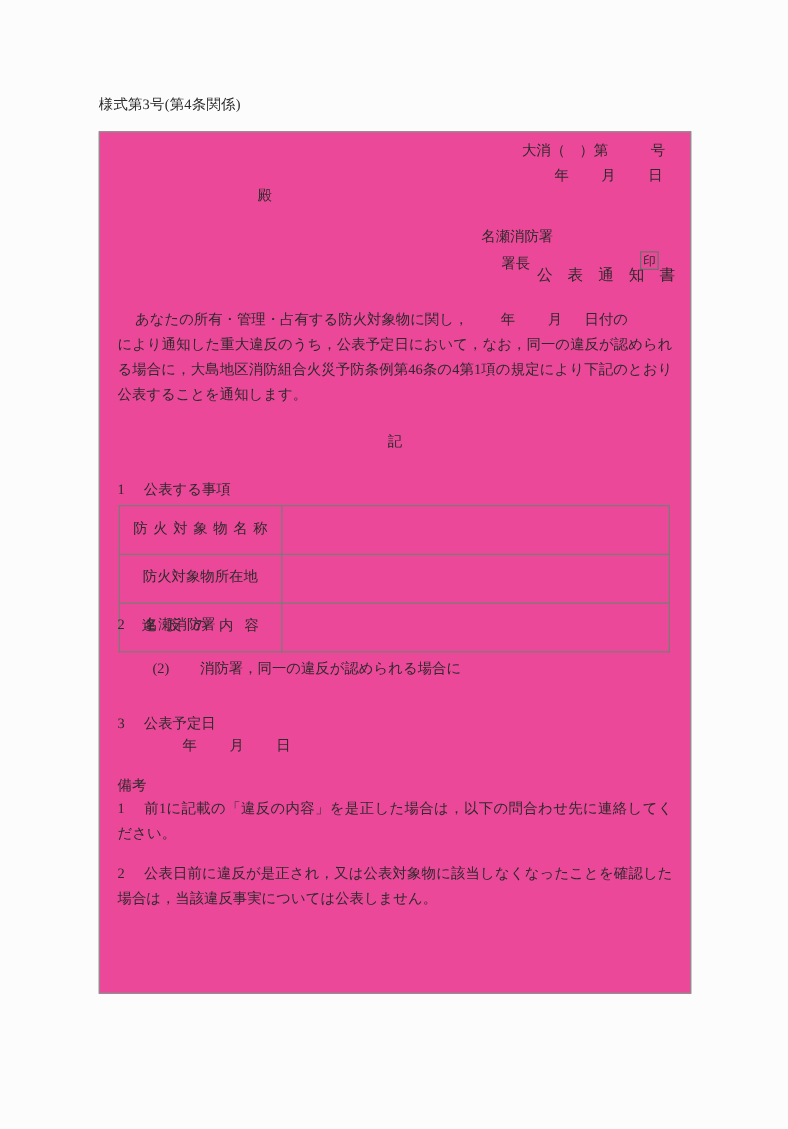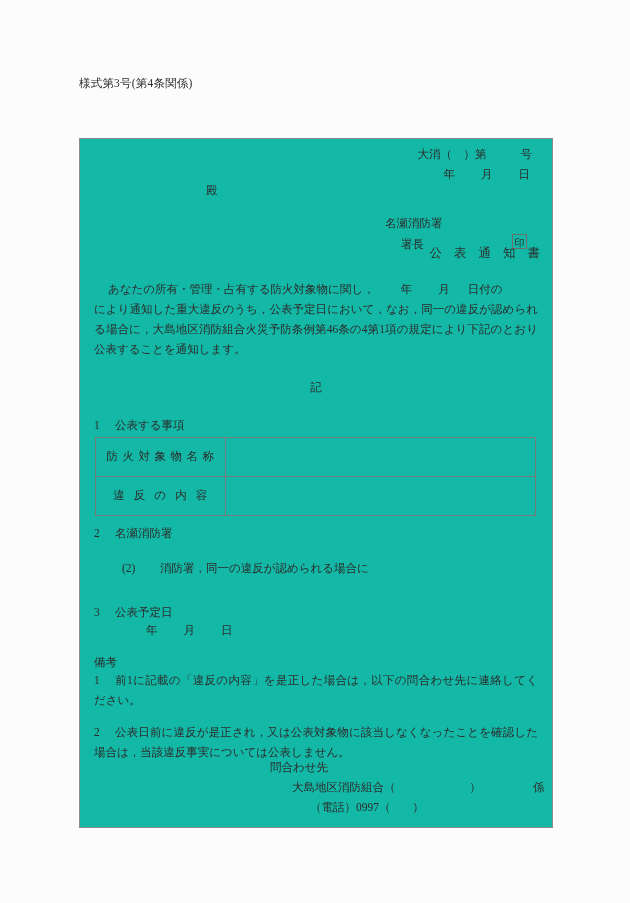--- a/index.html
+++ b/index.html
@@ -28,22 +28,21 @@
 
   
   .sheet {
     position: absolute;
     left: 79px;
     top: 105px;
     width: 474px;
     height: 690px;
     border: 1px solid #8c8c8c;
     box-sizing: border-box;
-    background: #14b8a6;
-    margin-top: 33px;
+    background: #ec4899;
   }
 
   .inner {
     position: relative;
     width: 100%;
     height: 100%;
     font-size: 11.5px;
     line-height: 1.55;
   }
 
@@ -275,20 +274,26 @@
 
     <div class="section sec1">
       <span class="num">1</span><span>公表する事項</span>
     </div>
 
     <table class="tbl">
       <tbody>
           <tr>
         <td class="label">
           <span class="sp-label">防火対象物名称</span>
+        </td>
+        <td class="value"></td>
+      </tr>
+      <tr>
+        <td class="label">
+          <span class="sp-label-none">防火対象物所在地</span>
         </td>
         <td class="value"></td>
       </tr>
       <tr>
         <td class="label">
           <span class="sp-label-wide">違反の内容</span>
         </td>
         <td class="value"></td>
       </tr>
     </tbody>
@@ -309,24 +314,15 @@
     </div>
 
     <div class="remarks-head">備考</div>
     <div class="remark rm1">
       <span class="num">1</span><span>前1に記載の「違反の内容」を是正した場合は，以下の問合わせ先に連絡してください。</span>
     </div>
     <div class="remark rm2">
       <span class="num">2</span><span>公表日前に違反が是正され，又は公表対象物に該当しなくなったことを確認した場合は，当該違反事実については公表しません。</span>
     </div>
 
-    <div class="contact">
-      <div class="contact-title">問合わせ先</div>
-      <div class="contact-org">
-        <span>大島地区消防組合（</span><span class="paren-gap"></span><span>）</span><span class="kakari-gap"></span><span>係</span>
-      </div>
-      <div class="contact-tel">
-        <span>（電話）0997（</span><span class="tel-gap"></span><span>）</span>
-      </div>
-    </div>
 
   </div>
 </div>
 
 </body></html>

